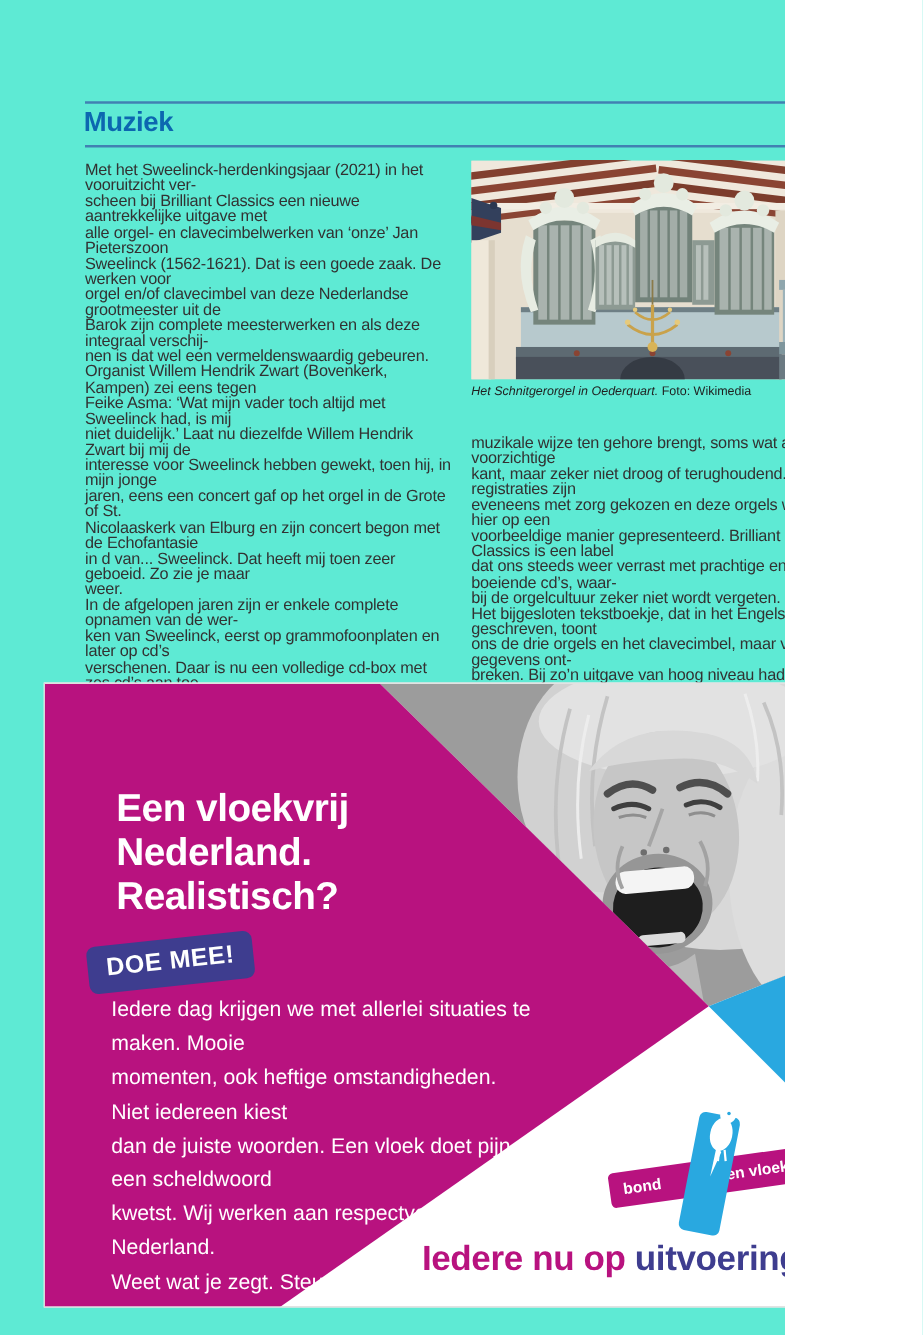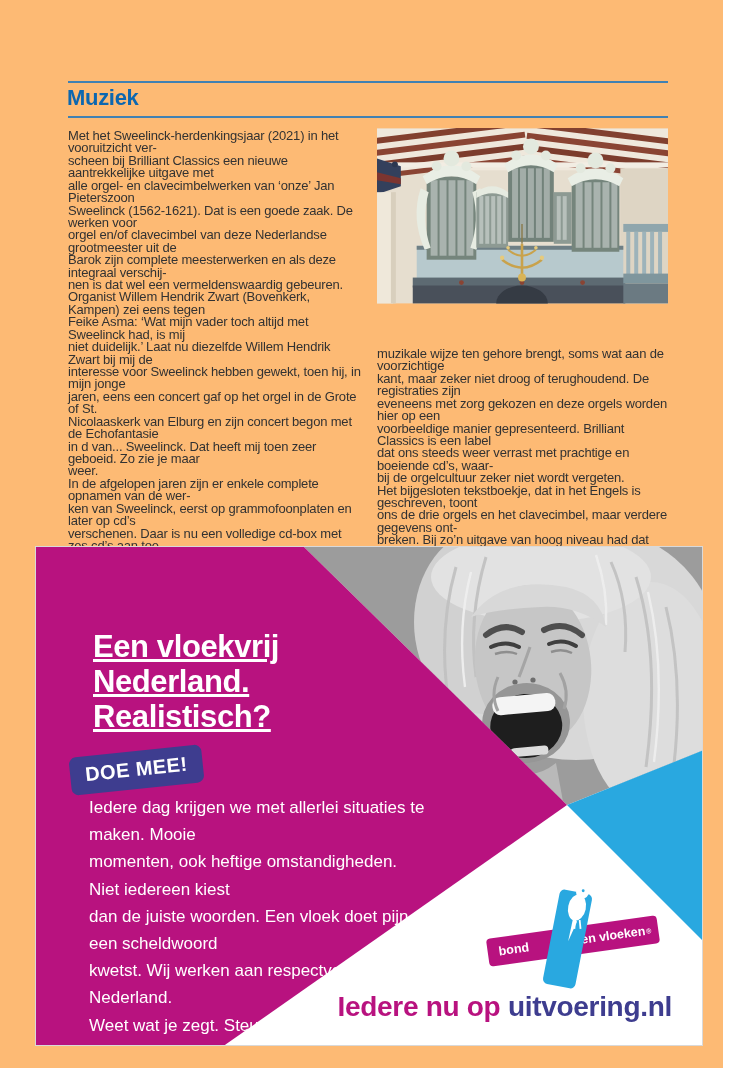--- a/index.html
+++ b/index.html
@@ -1,37 +1,37 @@
 <!DOCTYPE html>
 <html><head>
 <meta charset="utf-8">
 <style>
   * { margin:0; padding:0; box-sizing:border-box; }
   html,body { width:738px; height:1068px; background:#ffffff; font-family:"Liberation Sans", sans-serif; }
-  .page { position:relative; width:723px; height:1068px; background:#fdba74; overflow:hidden; }
+  .page { position:relative; width:628px; height:1068px; background:#5eead4; overflow:hidden; }
 
   .rule { position:absolute; left:68px; width:600px; height:2px; background:#4181b2; }
   .rule-top { top:81px; }
   .rule-bottom { top:116px; }
   .section-title { position:absolute; left:67px; top:85px; font-size:22px; font-weight:bold; color:#0c67b0; letter-spacing:-0.3px; }
 
   .prose { font-size:13px; line-height:12.42px; letter-spacing:-0.18px; color:#323232; white-space:pre-line; }
   .col-left  { position:absolute; left:68px;  top:130px; width:296px; }
   .col-right { position:absolute; left:377px; top:348px; width:293px; }
 
   .article-photo { position:absolute; left:377px; top:128px; width:291px; height:176px; display:block; }
   .photo-caption { position:absolute; left:377px; top:308px; width:291px; font-size:10px; color:#1f1f1f; }
   .photo-caption .cap-it { font-style:italic; }
   .author-line { position:absolute; left:377px; top:515px; width:291px; text-align:right; font-size:10.5px; font-weight:bold; color:#1d1d1d; }
 
   
   .ad { position:absolute; left:35px; top:546px; width:668px; height:500px; border:1px solid #d9d9d9; background:#fff; overflow:hidden; }
   .ad-bg { position:absolute; left:0; top:0; width:668px; height:500px; display:block; }
 
-  .ad-heading { position:absolute; left:57px; top:82px; font-size:31px; line-height:35px; font-weight:bold; color:#ffffff; letter-spacing:-0.4px; white-space:pre-line;text-decoration:underline; }
+  .ad-heading { position:absolute; left:57px; top:82px; font-size:31px; line-height:35px; font-weight:bold; color:#ffffff; letter-spacing:-0.4px; white-space:pre-line; }
   .ad-badge { position:absolute; left:34px; top:204px; background:#3e3d8f; color:#fff; font-size:20px; font-weight:bold; letter-spacing:0.5px; padding:7px 15px 8px 15px; border-radius:7px; transform:rotate(-6deg); }
   .ad-body { position:absolute; left:53px; top:247px; width:340px; font-size:17px; line-height:27.2px; color:#ffffff; white-space:pre-line; }
 
   .logo { position:absolute; left:445px; top:344px; width:200px; height:104px; }
   .logo-bar-magenta { position:absolute; left:6px; top:36px; width:172px; height:28px; background:#b8127f; border-radius:4px; transform:rotate(-8deg); display:flex; align-items:center; color:#fff; font-size:12.5px; font-weight:bold; }
   .logo-word1 { margin-left:11px; }
   .logo-spacer { width:34px; }
   .logo-reg { font-size:7px; vertical-align:super; margin-left:1px; }
   .logo-bar-blue { position:absolute; left:70px; top:0px; width:33px; height:96px; background:#29a8e0; border-radius:5px; transform:rotate(11deg); }
   .logo-bird { position:absolute; left:68px; top:-10px; width:56px; height:62px; }
@@ -189,20 +189,21 @@
     <path d="M126,132 q20,16 40,0" stroke="#c9a24b" stroke-width="2.4" fill="none"></path>
     <path d="M132,122 q14,12 28,0" stroke="#c9a24b" stroke-width="2" fill="none"></path>
     <line x1="146" y1="116" x2="146" y2="150" stroke="#c9a24b" stroke-width="2.6"></line>
     <circle cx="146" cy="150" r="4" fill="#d9b457"></circle>
     <circle cx="126" cy="130" r="2.2" fill="#e6ca7c"></circle>
       <circle cx="166" cy="130" r="2.2" fill="#e6ca7c"></circle>
     <circle cx="132" cy="120" r="1.8" fill="#e6ca7c"></circle>
       <circle cx="160" cy="120" r="1.8" fill="#e6ca7c"></circle>
   </svg>
 
+  <div class="photo-caption"><span class="cap-it">Het Schnitgerorgel in Oederquart.</span><span> Foto: Wikimedia</span></div>
 
   <div class="col-right prose">muzikale wijze ten gehore brengt, soms wat aan de voorzichtige
 kant, maar zeker niet droog of terughoudend. De registraties zijn
 eveneens met zorg gekozen en deze orgels worden hier op een
 voorbeeldige manier gepresenteerd. Brilliant Classics is een label
 dat ons steeds weer verrast met prachtige en boeiende cd’s, waar-
 bij de orgelcultuur zeker niet wordt vergeten.
 Het bijgesloten tekstboekje, dat in het Engels is geschreven, toont
 ons de drie orgels en het clavecimbel, maar verdere gegevens ont-
 breken. Bij zo’n uitgave van hoog niveau had dat wel wat uitvoeri-

